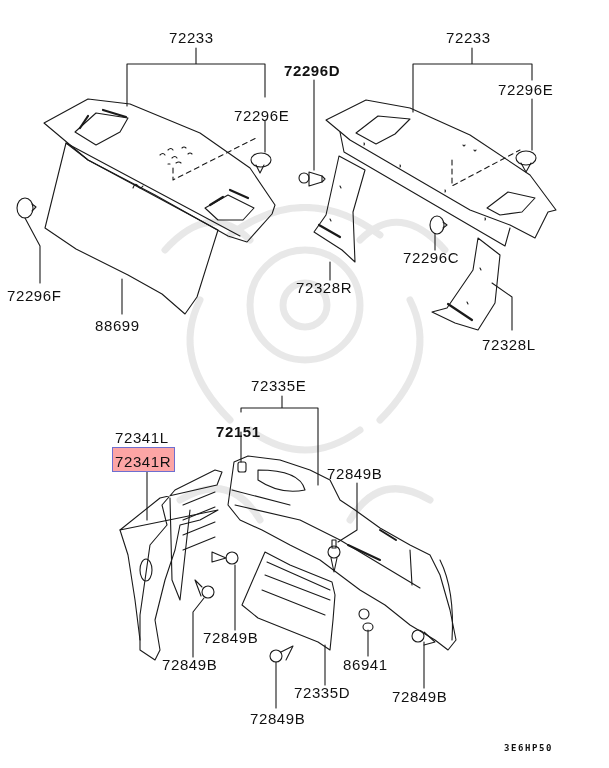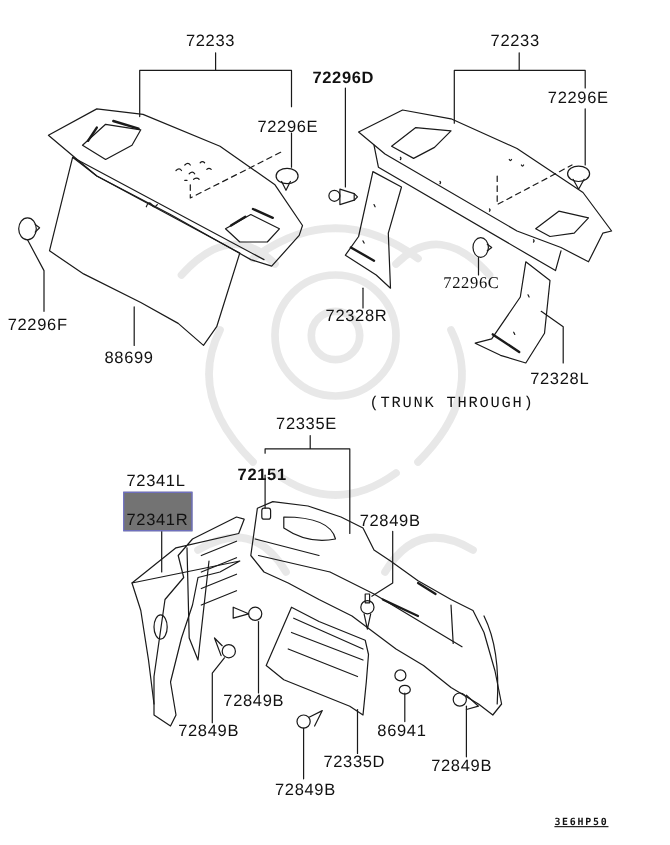--- a/index.html
+++ b/index.html
@@ -2,21 +2,21 @@
 <html><head>
   <meta charset="utf-8">
   <style>
     html, body { margin: 0; padding: 0; background: #ffffff; }
     body { width: 609px; height: 768px; position: relative; overflow: hidden; font-family: "Liberation Sans", sans-serif; }
     .canvas { position: absolute; left: 0; top: 0; width: 609px; height: 768px; }
     svg.art { position: absolute; left: 0; top: 0; }
     .lbl { position: absolute; font-family: "Liberation Sans", sans-serif; font-size: 15px; color: #111; letter-spacing: 0.6px; white-space: nowrap; line-height: 16px; cursor: pointer; }
     .lbl.mono { font-family: "Liberation Mono", monospace; font-size: 14px; letter-spacing: 1.6px; cursor: default; }
     .lbl.code { font-family: "DejaVu Sans Mono", monospace; font-size: 9px; font-weight: bold; letter-spacing: 1.6px; cursor: default; }
-    .lbl.hl { background: #737373; border: 1px solid #6d6fd0; padding: 17px 3px 1px 2px; }
+    .lbl.hl { background: #fca5a5; border: 1px solid #6d6fd0; padding: 6px 3px 1px 2px; }
   </style>
 </head>
 <body>
 
 <div class="canvas">
 
   <svg class="art" width="609" height="768" viewBox="0 0 609 768" fill="none" stroke="#1a1a1a" stroke-width="1.1" stroke-linejoin="round" stroke-linecap="round">
 
     <g stroke="#e6e6e6" stroke-width="7" opacity="0.9">
       <circle cx="305" cy="305" r="55"></circle>
@@ -167,31 +167,30 @@
   </svg>
 
   <span class="lbl" style="left:169px;top:30px;">72233</span>
   <span class="lbl" style="left:234px;top:108px;">72296E</span>
   <span class="lbl" style="left:7px;top:288px;text-align:center;">72296F</span>
   <span class="lbl" style="left:95px;top:318px;">88699</span>
 
   <span class="lbl" style="left:446px;top:30px;">72233</span>
   <span class="lbl" style="left:284px;top:63px;font-weight:bold;">72296D</span>
   <span class="lbl" style="left:498px;top:82px;">72296E</span>
-  <span class="lbl" style="left:403px;top:250px;font-family:Liberation Serif, serif;">72296C</span>
+  <span class="lbl" style="left:403px;top:250px;">72296C</span>
   <span class="lbl" style="left:296px;top:280px;">72328R</span>
   <span class="lbl" style="left:482px;top:337px;">72328L</span>
-  <span class="lbl mono" style="left:336px;top:359px;">(TRUNK THROUGH)</span>
 
   <span class="lbl" style="left:251px;top:378px;">72335E</span>
   <span class="lbl" style="left:115px;top:430px;">72341L</span>
   <span class="lbl hl" style="left:112px;top:447px;">72341R</span>
   <span class="lbl" style="left:216px;top:424px;font-weight:bold;">72151</span>
   <span class="lbl" style="left:327px;top:466px;">72849B</span>
   <span class="lbl" style="left:203px;top:630px;">72849B</span>
   <span class="lbl" style="left:162px;top:657px;">72849B</span>
   <span class="lbl" style="left:294px;top:685px;text-align:right;">72335D</span>
   <span class="lbl" style="left:343px;top:657px;">86941</span>
   <span class="lbl" style="left:392px;top:689px;">72849B</span>
   <span class="lbl" style="left:250px;top:711px;">72849B</span>
 
-  <span class="lbl code" style="left:504px;top:740px;text-decoration:underline;">3E6HP50</span>
+  <span class="lbl code" style="left:504px;top:740px;">3E6HP50</span>
 </div>
 
 </body></html>

